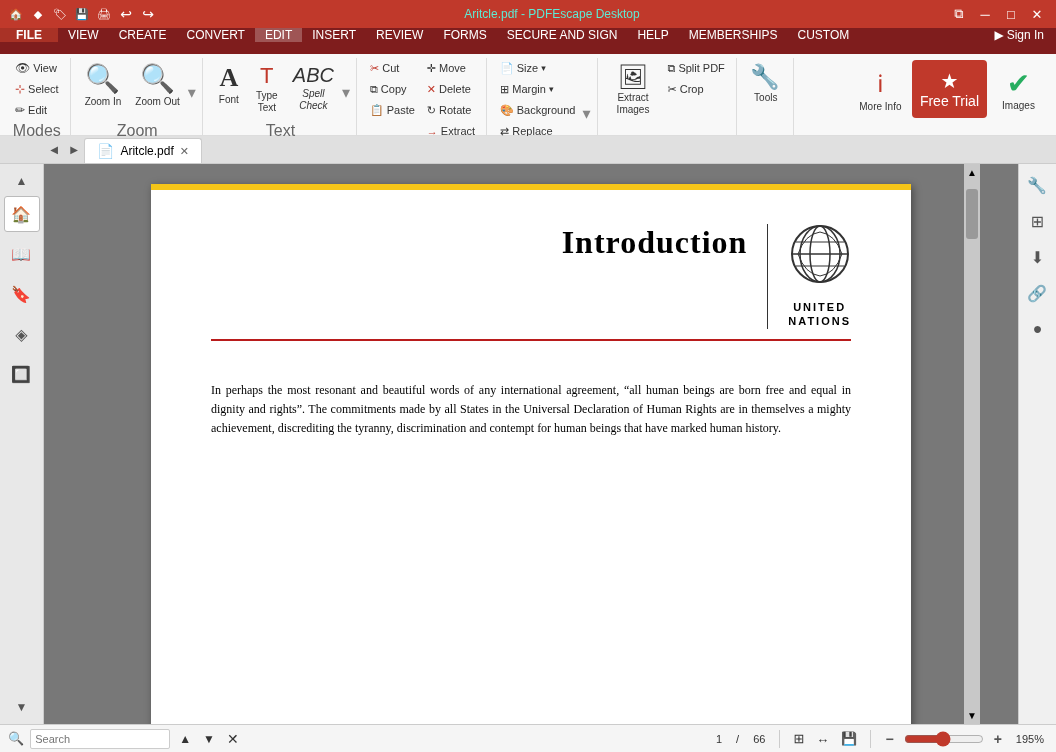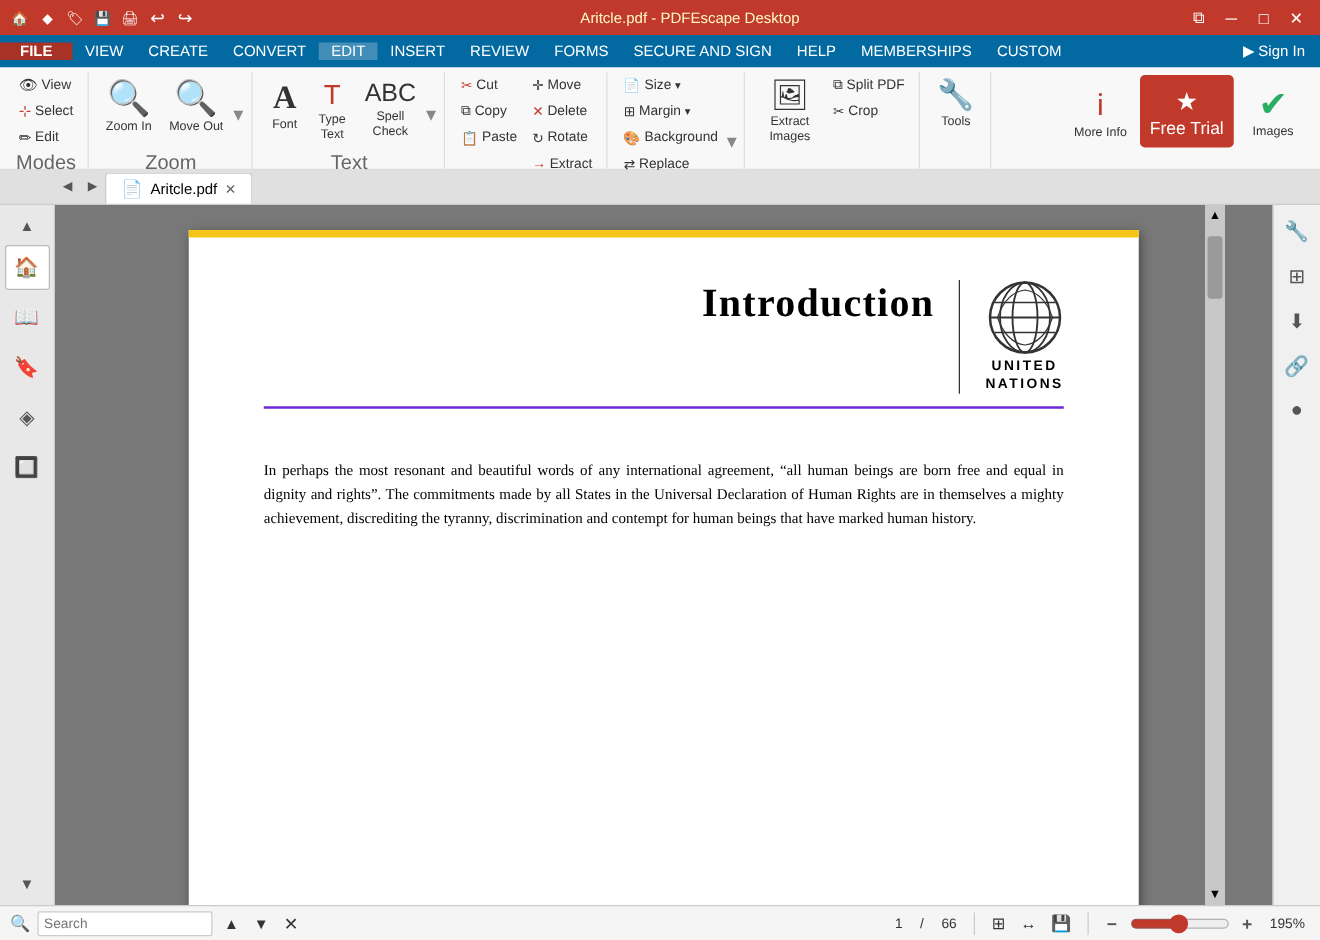--- a/index.html
+++ b/index.html
@@ -9,31 +9,31 @@
     .title-bar {
       background: #c0392b;
       height: 28px;
       display: flex;
       align-items: center;
       justify-content: space-between;
       padding: 0 8px;
       color: white;
     }
     .title-bar-left { display: flex; align-items: center; gap: 6px; }
-    .title-bar-title { color: #fef9c3; font-size: 12px; flex: 1; text-align: center; }
+    .title-bar-title { color: #5eead4; font-size: 12px; flex: 1; text-align: center; }
     .title-bar-controls { display: flex; gap: 4px; }
     .title-bar-icon { width: 16px; height: 16px; display: flex; align-items: center; justify-content: center; font-size: 11px; color: white; }
     .window-btn { width: 22px; height: 22px; display: flex; align-items: center; justify-content: center; cursor: pointer; color: white; font-size: 13px; }
 
     
     .menu-bar {
-      background: #0369a1;
+      background: #7f1d1d;
       height: 26px;
       display: flex;
-      align-items: center;
+      align-items: flex-start;
     }
     .menu-file {
       background: #a93226;
       color: white;
       padding: 0 16px;
       display: flex;
       align-items: center;
       font-weight: bold;
       font-size: 12px;
       cursor: pointer;
@@ -231,33 +231,33 @@
       padding: 40px 60px;
       position: relative;
       box-shadow: 2px 2px 8px rgba(0,0,0,0.4);
     }
     .pdf-header {
       display: flex;
       justify-content: space-between;
       align-items: flex-start;
       margin-bottom: 40px;
       padding-bottom: 10px;
-      border-bottom: 2px solid #6d28d9;
+      border-bottom: 2px solid #b91c1c;
     }
     .pdf-title {
       font-size: 32px;
       font-weight: bold;
       font-family: 'Times New Roman', serif;
       letter-spacing: 1px;
     }
     .un-logo {
       display: flex;
       flex-direction: column;
       align-items: center;
-      gap: 2px;
+      gap: 16px;
     }
     .un-text {
       font-size: 11px;
       font-weight: bold;
       text-align: center;
       letter-spacing: 2px;
       line-height: 1.3;
     }
     .pdf-body {
       font-family: 'Times New Roman', serif;
@@ -381,38 +381,38 @@
   </div>
 
   <div class="ribbon-group">
     <div class="ribbon-group-content">
       <div class="ribbon-btn">
         <span class="icon icon-red" style="font-size:28px; color:#c0392b;">🔍</span>
         <span class="label">Zoom In</span>
       </div>
       <div class="ribbon-btn">
         <span class="icon" style="font-size:28px;">🔍</span>
-        <span class="label">Move Out</span>
+        <span class="label">Zoom Out</span>
       </div>
       <div style="font-size:16px; color:#888; cursor:pointer; align-self:flex-end; margin-bottom:18px;">▾</div>
     </div>
     <div class="ribbon-group-label">Zoom</div>
   </div>
 
   <div class="ribbon-group">
     <div class="ribbon-group-content">
       <div class="ribbon-btn" style="min-width:36px;">
         <span class="icon" style="font-size:26px; font-weight:bold; font-family:serif;">A</span>
         <span class="label">Font</span>
       </div>
       <div class="ribbon-btn" style="min-width:36px;">
         <span class="icon" style="font-size:22px; color:#c0392b;">T</span>
         <span class="label">Type<br>Text</span>
       </div>
-      <div class="ribbon-btn" style="min-width:36px;">
+      <div class="ribbon-btn" style="min-width:36px;font-style:italic;">
         <span class="icon" style="font-size:20px;">ABC</span>
         <span class="label">Spell<br>Check</span>
       </div>
       <div style="font-size:16px; color:#888; cursor:pointer; align-self:flex-end; margin-bottom:18px;">▾</div>
     </div>
     <div class="ribbon-group-label">Text</div>
   </div>
 
   <div class="ribbon-group">
     <div class="ribbon-group-content">

